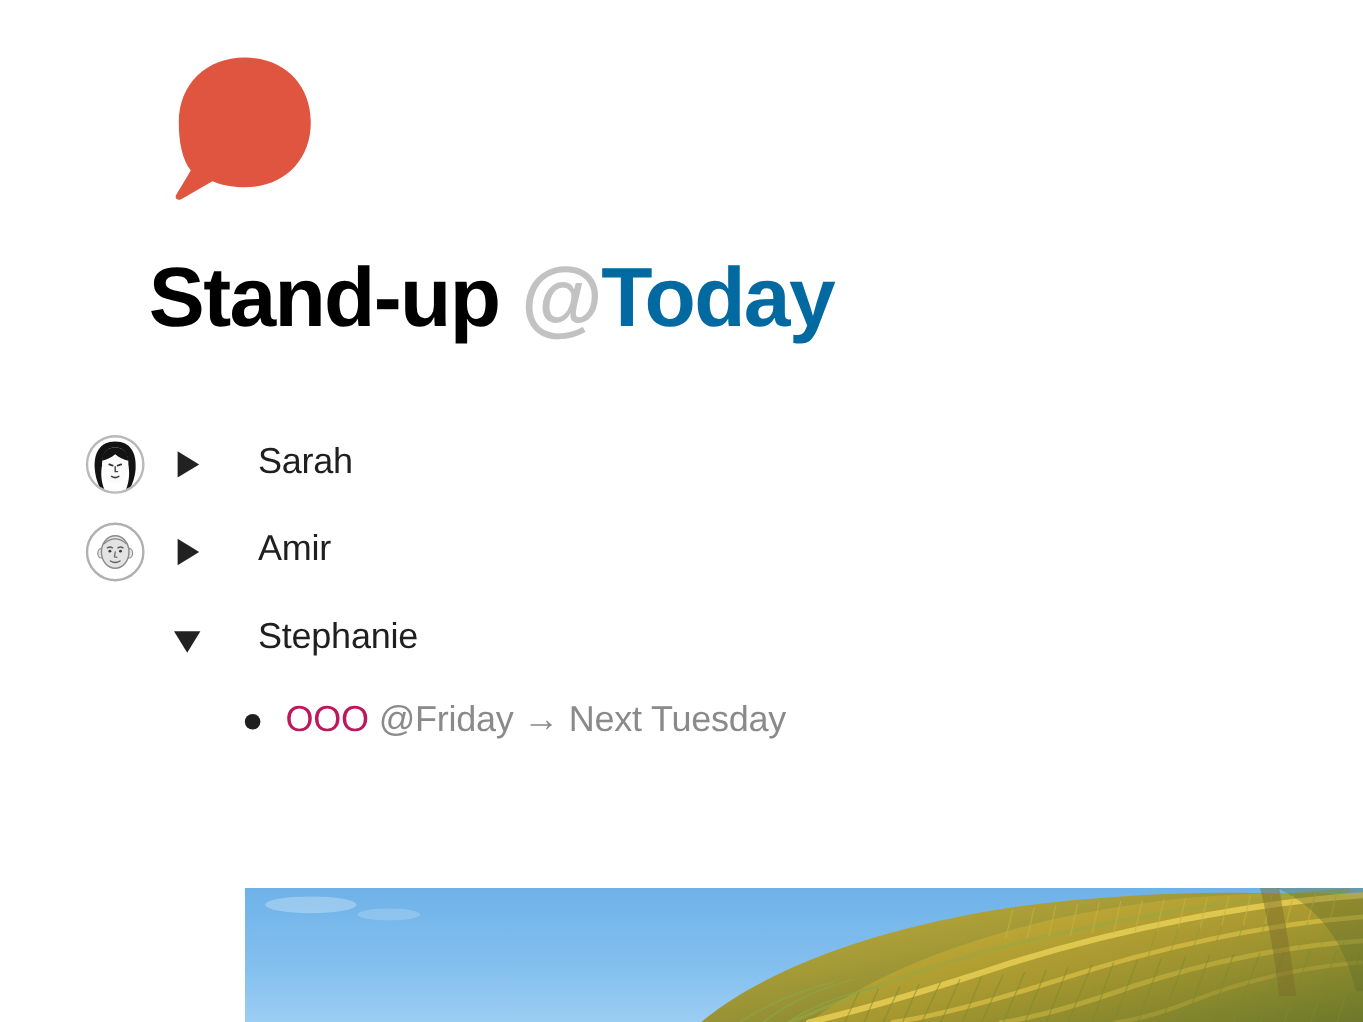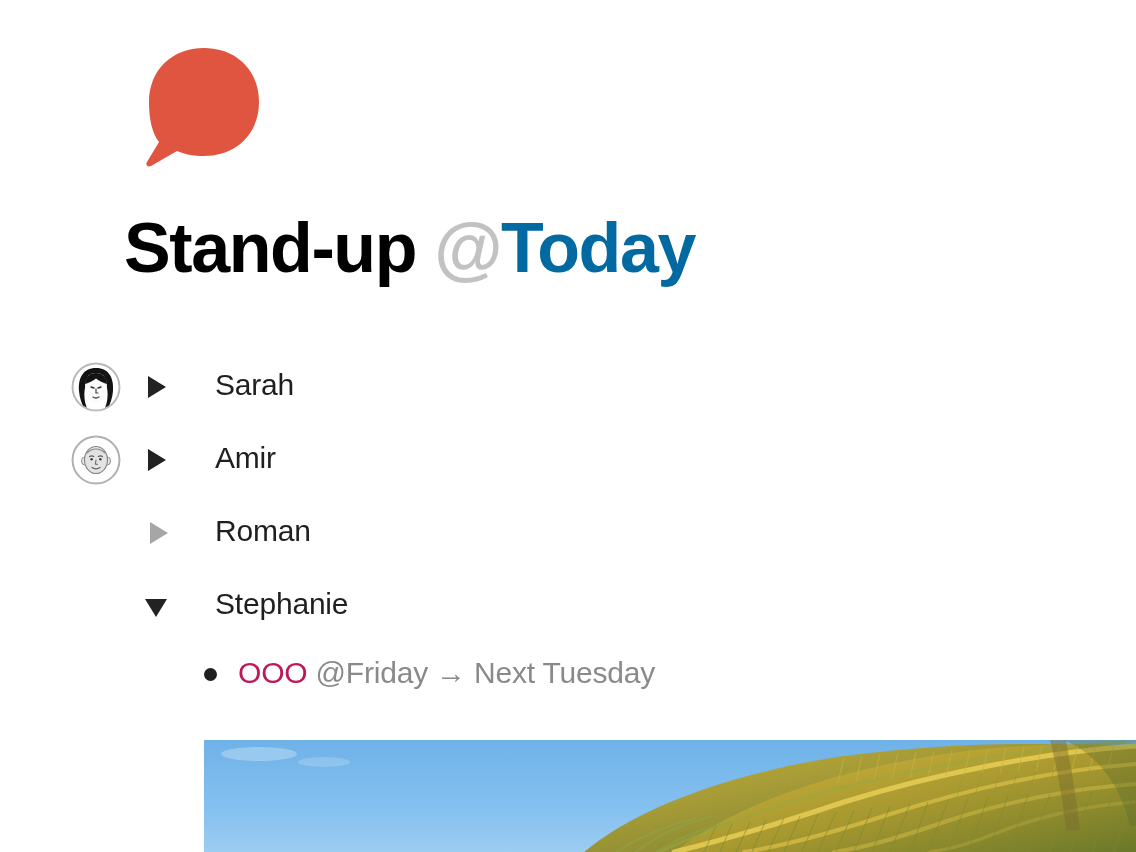--- a/index.html
+++ b/index.html
@@ -205,24 +205,20 @@
           <circle cx="20.6" cy="24.3" r="1.2" fill="#3d3d3d"></circle>
           <circle cx="29.4" cy="24.3" r="1.2" fill="#3d3d3d"></circle>
           <path d="M25 25 l-0.6 4 l2 0.4" stroke="#6a6a6a" stroke-width="1.1" fill="none" stroke-linecap="round"></path>
           <path d="M21 32.5 q4 2.6 8 0" stroke="#5d5d5d" stroke-width="1.2" fill="none" stroke-linecap="round"></path>
         </svg>
       </div>
       <div class="tri tri-right"></div>
       <div class="row-label">Amir</div>
     </div>
 
-    <div class="row">
-      <div class="tri tri-right muted"></div>
-      <div class="row-label indented">Roman</div>
-    </div>
 
     <div class="row">
       <div class="tri tri-down"></div>
       <div class="row-label">Stephanie</div>
     </div>
 
     <div class="sub-row">
       <div class="bullet"></div>
       <div class="sub-label">
         <span class="s-strong">OOO</span><span>&nbsp;</span><span class="s-muted">@Friday → Next Tuesday</span>

